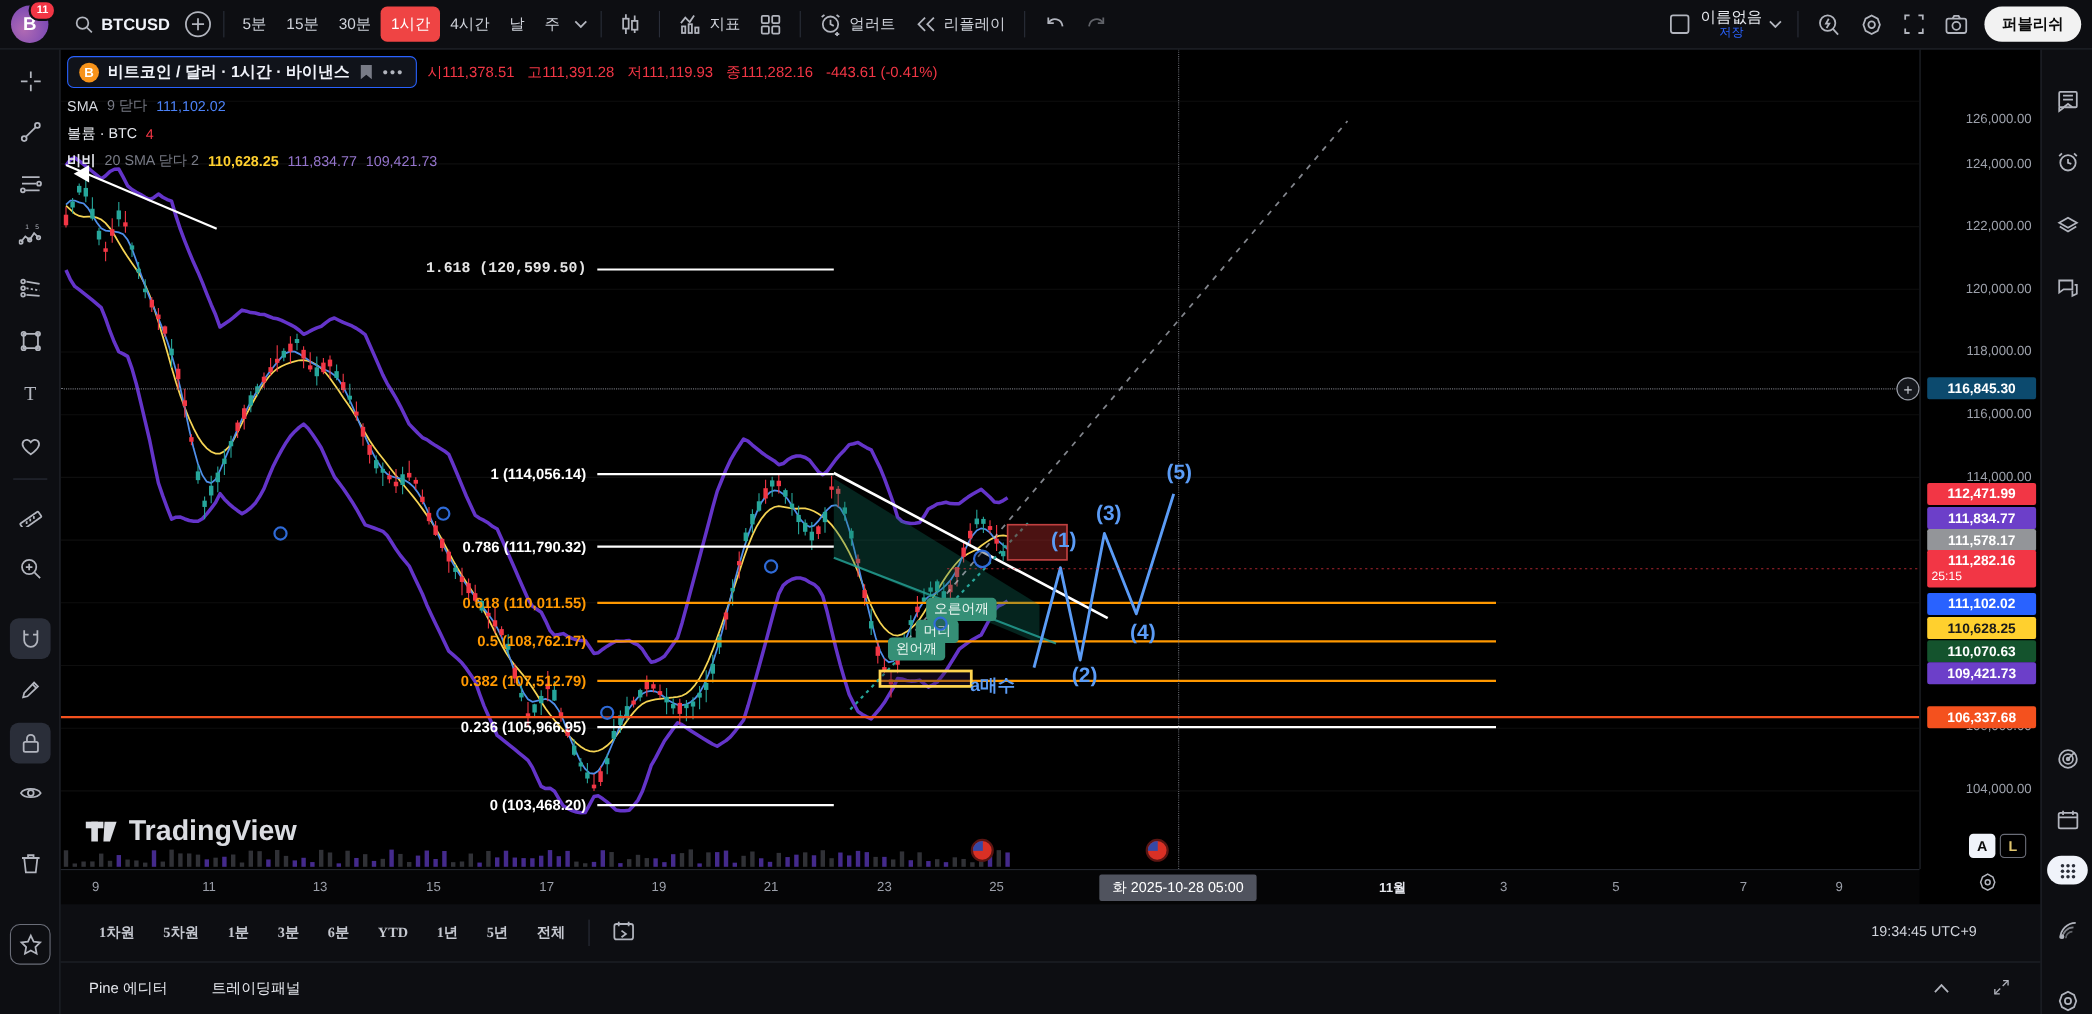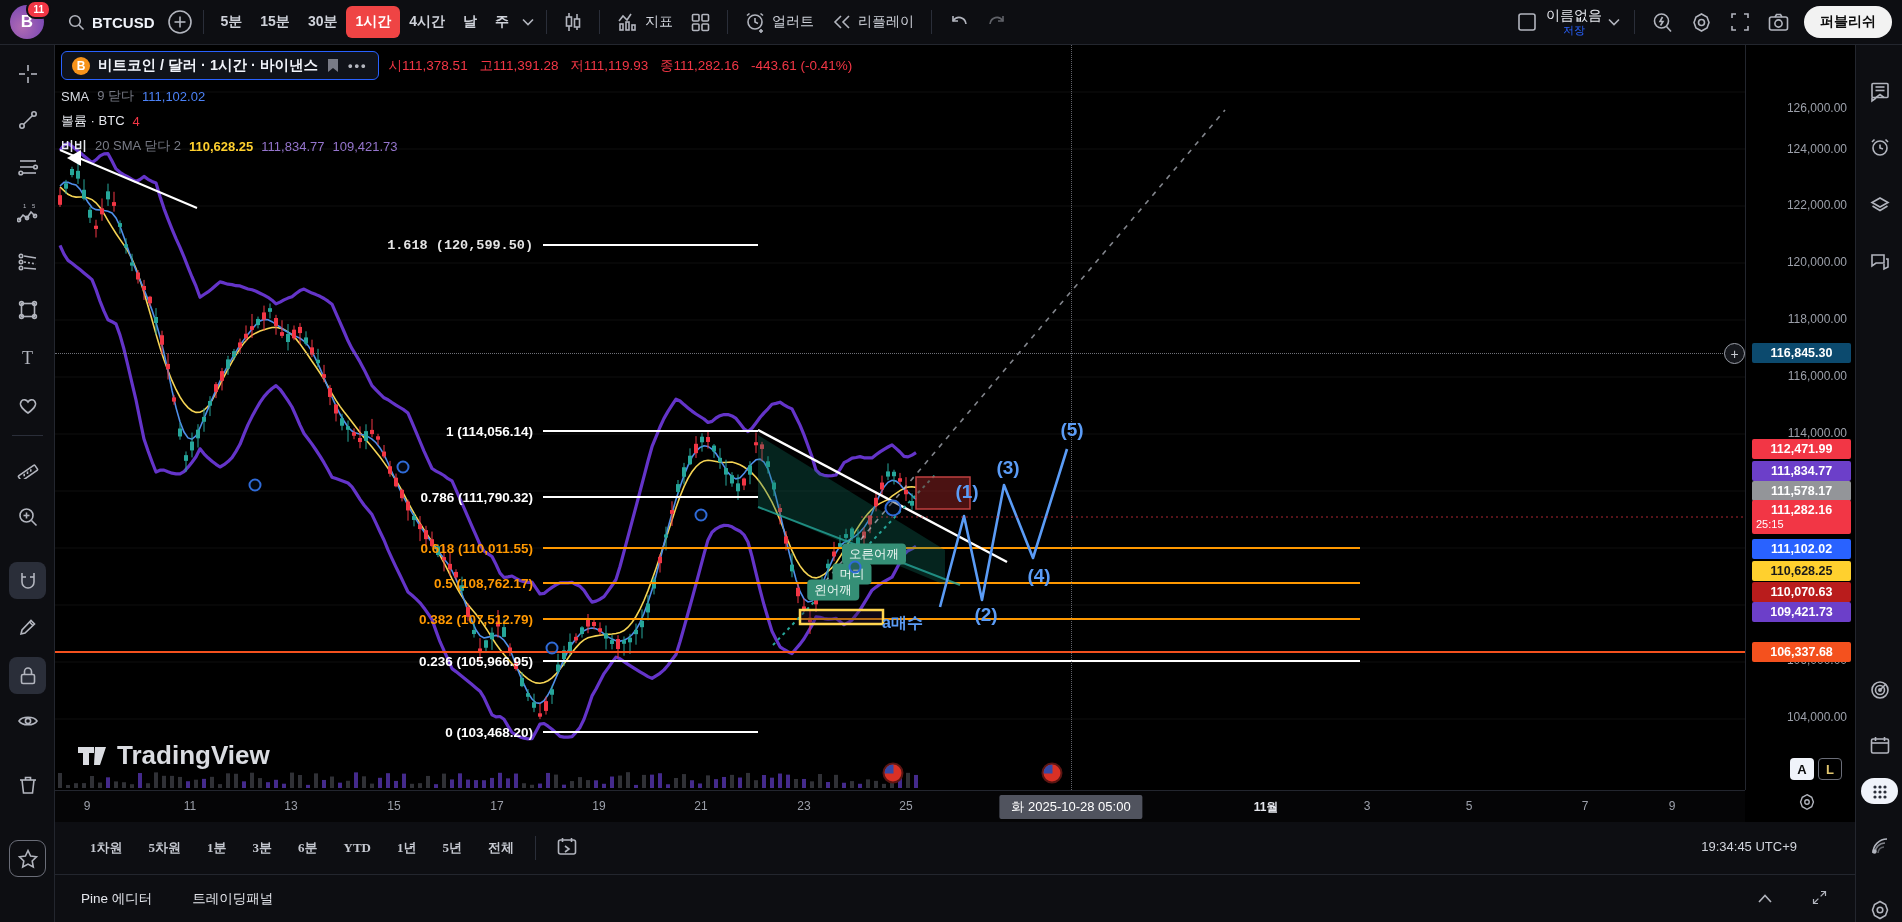--- a/index.html
+++ b/index.html
@@ -106,21 +106,21 @@
     <span>BTCUSD</span>
   </div>
   <div class="round-btn">
     <svg width="26" height="26" viewBox="0 0 26 26" class="icon">
       <circle cx="13" cy="13" r="11"></circle>
         <line x1="13" y1="7.5" x2="13" y2="18.5"></line>
         <line x1="7.5" y1="13" x2="18.5" y2="13"></line>
       </svg>
   </div>
   <div class="tb-sep"></div>
-  <div id="tf-group" style="display:flex;align-items:flex-end;font-weight:bold;">
+  <div id="tf-group" style="display:flex;align-items:flex-end;">
       <div class="tb-btn">5분</div>
       <div class="tb-btn">15분</div>
       <div class="tb-btn">30분</div>
       <div class="tb-btn active">1시간</div>
       <div class="tb-btn">4시간</div>
       <div class="tb-btn">날</div>
       <div class="tb-btn">주</div>
     </div>
   <div class="tb-btn" style="padding:0 4px;">
     <svg width="12" height="8" viewBox="0 0 12 8" class="icon">
@@ -966,21 +966,21 @@
     <div class="plabel" style="top: 298px; background: #0c4a6e;">116,845.30</div>
     <div class="plabel" style="top: 394px; background: rgb(242, 54, 69); color: rgb(255, 255, 255);">112,471.99</div>
     <div class="plabel" style="top: 416px; background: rgb(108, 63, 201); color: rgb(255, 255, 255);">111,834.77</div>
     <div class="plabel" style="top: 436px; background: rgb(147, 149, 153); color: rgb(255, 255, 255);">111,578.17</div>
     <div class="plabel" style="top: 455px; background: rgb(242, 54, 69); color: rgb(255, 255, 255); height: 34px; flex-direction: column; line-height: 1.15;">
       <span>111,282.16</span>
       <span style="font-weight:normal;font-size:11px;align-self:flex-start;padding-left:4px;">25:15</span>
     </div>
     <div class="plabel" style="top: 494px; background: rgb(41, 98, 255); color: rgb(255, 255, 255);">111,102.02</div>
     <div class="plabel" style="top: 516px; background: rgb(255, 208, 46); color: rgb(26, 26, 26);">110,628.25</div>
-    <div class="plabel" style="top: 537px; background: #b91c1c; color: rgb(255, 255, 255);">110,070.63</div>
+    <div class="plabel" style="top: 537px; background: #14532d; color: rgb(255, 255, 255);">110,070.63</div>
     <div class="plabel" style="top: 557px; background: rgb(108, 63, 201); color: rgb(255, 255, 255);">109,421.73</div>
     <div class="plabel" style="top: 597px; background: rgb(244, 81, 30); color: rgb(255, 255, 255);">106,337.68</div>
   </div>
 
 <div id="time-axis">
   <div id="time-badge" style="left: 1016px;">화 2025-10-28  05:00</div>
 <div class="ttick" style="left: 32px;">9</div>
     <div class="ttick" style="left: 135px;">11</div>
     <div class="ttick" style="left: 236px;">13</div>
     <div class="ttick" style="left: 339px;">15</div>

